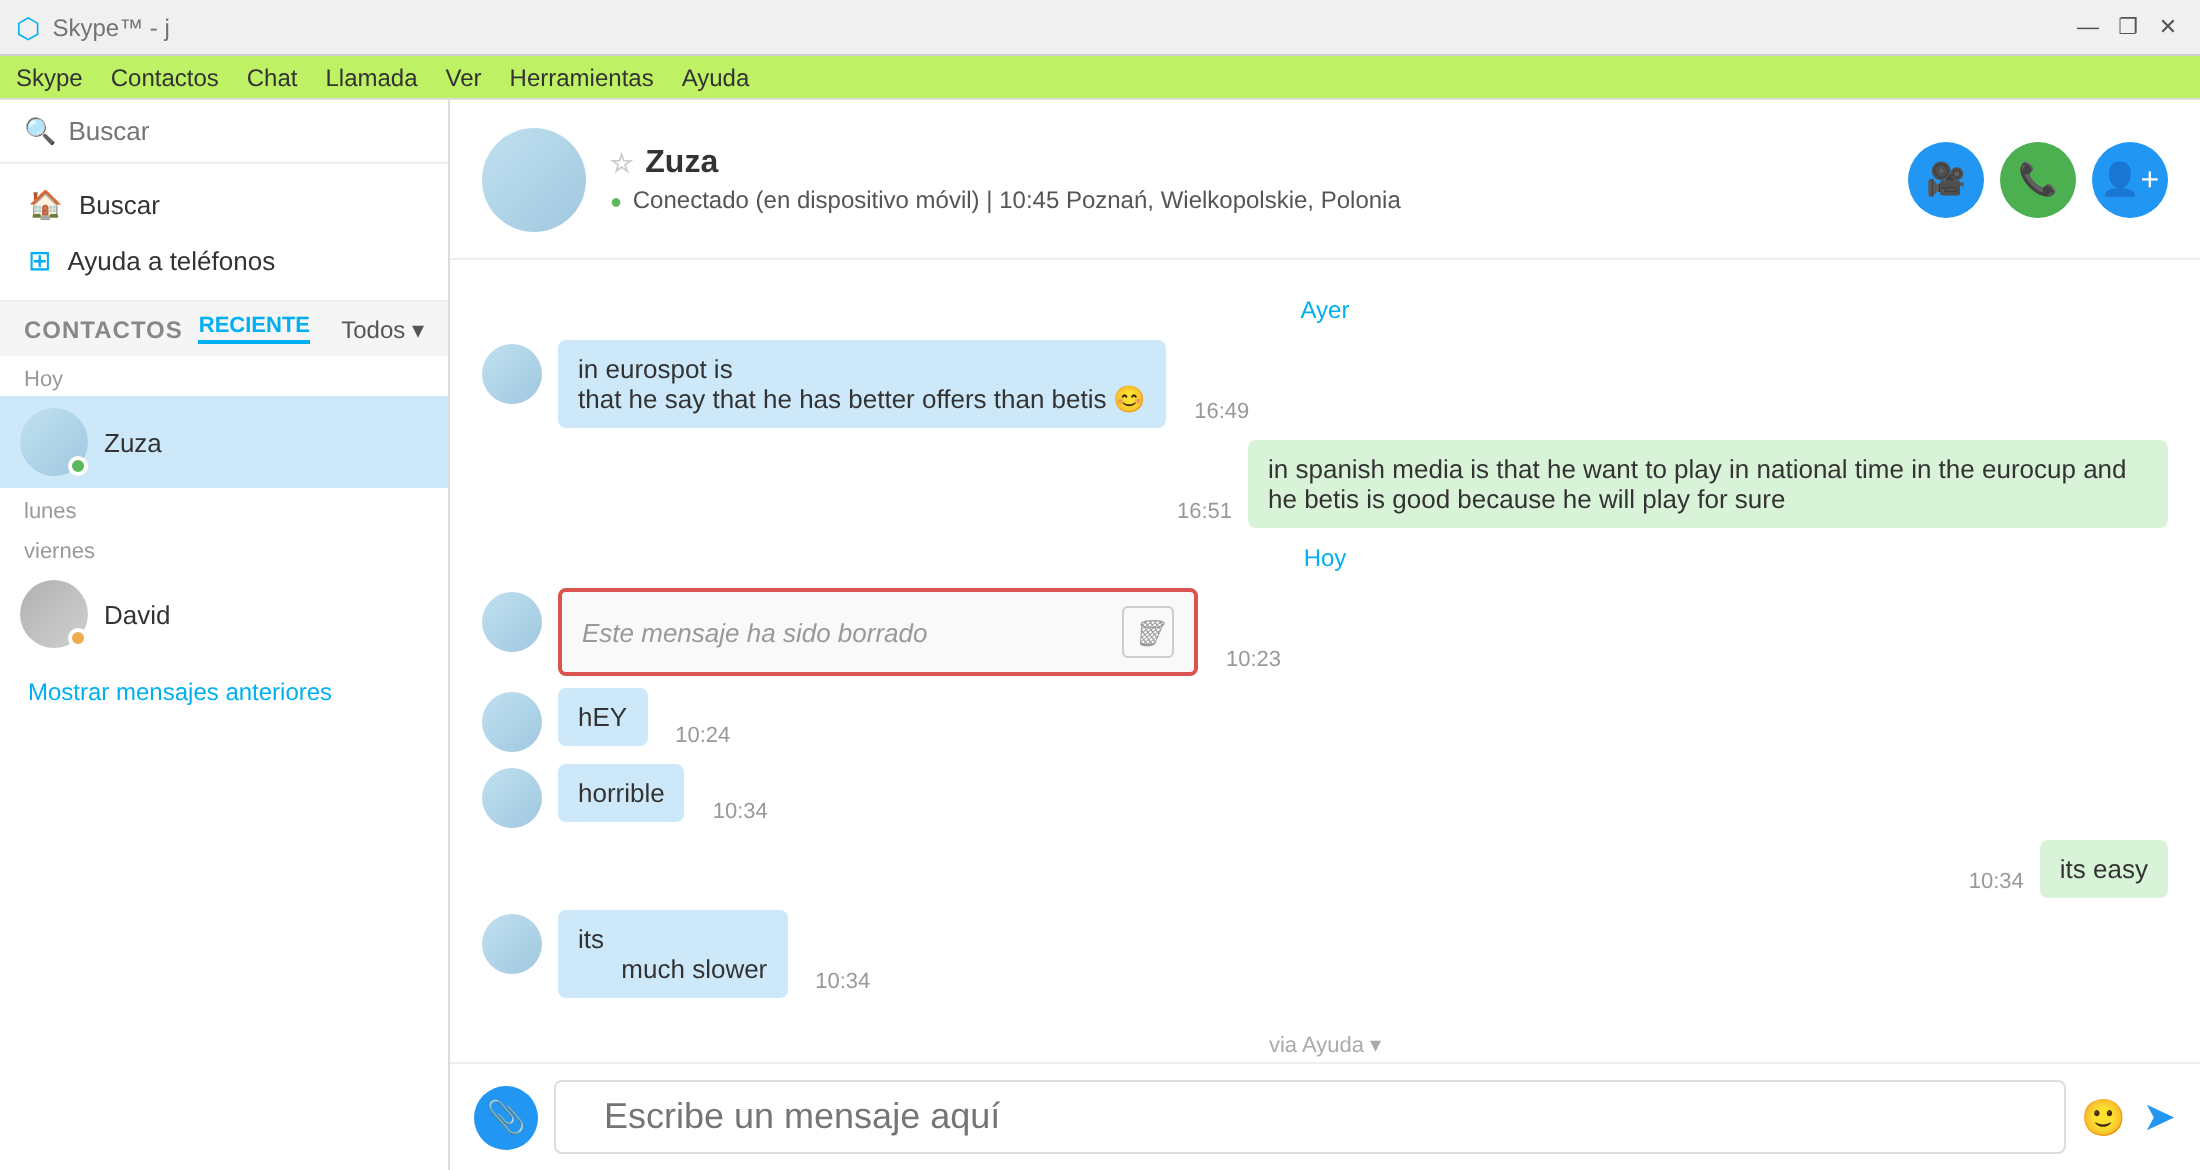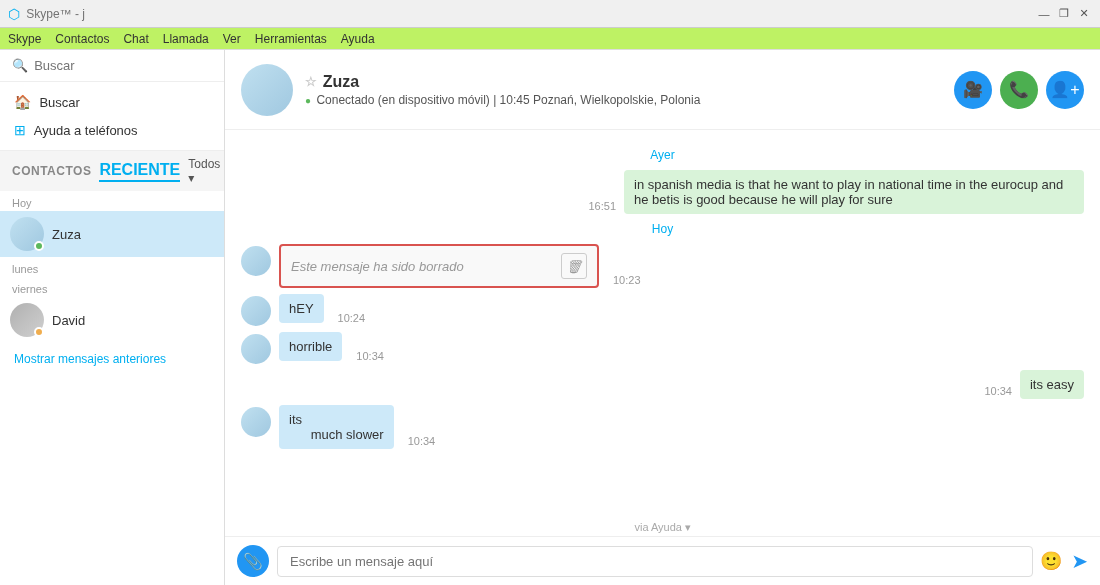--- a/index.html
+++ b/index.html
@@ -85,21 +85,21 @@
     }
     .nav-icon { color: #00aff0; font-size: 14px; }
 
     
     .contacts-header {
       display: flex; align-items: center; padding: 6px 12px;
       gap: 8px; background: #f5f5f5;
     }
     .contacts-label { font-size: 12px; color: #888; font-weight: 600; letter-spacing: 0.5px; }
     .contacts-tab {
-      font-size: 16px; color: #00aff0; font-weight: 600;
+      font-size: 11px; color: #00aff0; font-weight: 600;
       border-bottom: 2px solid #00aff0; padding-bottom: 1px; cursor: pointer;
     }
     .contacts-filter { margin-left: auto; font-size: 12px; color: #555; cursor: pointer; }
 
     
     .contact-group-label { font-size: 11px; color: #999; padding: 6px 12px 2px; }
 
     
     .contact-item {
       display: flex; align-items: center; padding: 6px 10px;
@@ -241,21 +241,21 @@
       background: #fff;
     }
     .attach-btn {
       width: 32px; height: 32px; border-radius: 50%;
       background: #2196f3; border: none; cursor: pointer;
       display: flex; align-items: center; justify-content: center;
       color: #fff; font-size: 16px; flex-shrink: 0;
     }
     .message-input {
       flex: 1; border: 1px solid #ddd; border-radius: 4px;
-      padding: 7px 12px; font-size: 13px; outline: none; color: #aaa;
+      padding: 7px 24px; font-size: 18px; outline: none; color: #aaa;
     }
     .emoji-btn {
       background: none; border: none; cursor: pointer; font-size: 18px;
       color: #f0c040;
     }
     .send-btn {
       background: none; border: none; cursor: pointer; font-size: 20px;
       color: #2196f3;
     }
 
@@ -369,20 +369,27 @@
         <button class="action-btn add">
           <span>👤+</span>
         </button>
       </div>
     </div>
 
     <div class="messages-area">
 
       <div class="day-separator">Ayer</div>
 
+      <div class="message-row">
+        <div class="msg-avatar" style="background: linear-gradient(135deg,#c0e0f0,#a0c8e0);"></div>
+        <div class="msg-bubble">
+          <span>in eurospot is<br>that he say that he has better offers than betis 😊</span>
+        </div>
+        <span class="msg-time">16:49</span>
+      </div>
 
       <div class="message-row own">
         <span class="msg-time">16:51</span>
         <div class="msg-bubble own">
           <span>in spanish media is that he want to play in national time in the eurocup and he betis is good because he will play for sure</span>
         </div>
       </div>
 
       <div class="day-separator">Hoy</div>
 

